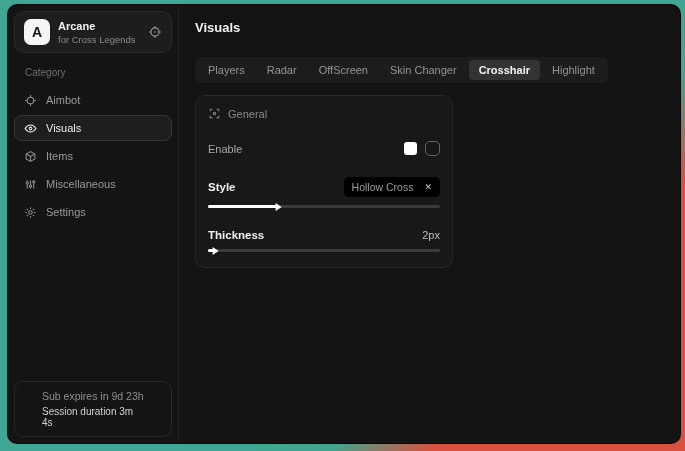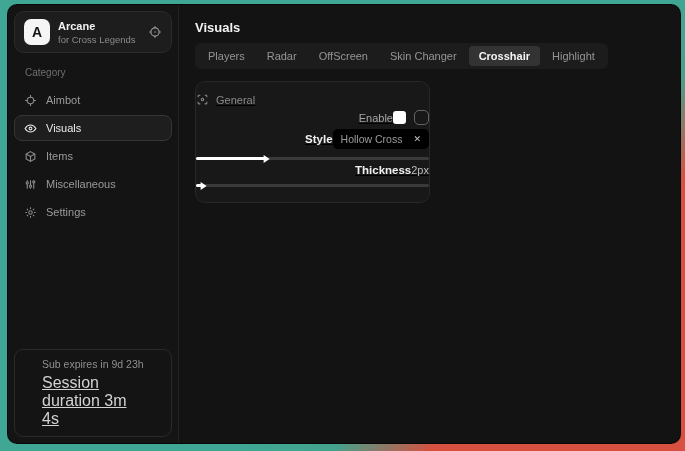--- a/index.html
+++ b/index.html
@@ -39,40 +39,40 @@
     color:#9a9a9a; font-size:11px; cursor:default;
   }
   .nav-item .nicon { display:flex; color:#8d8d8d; }
   .nav-item.selected { background:#1e1e1e; border-color:#363636; color:#ececec; }
   .nav-item.selected .nicon { color:#e6e6e6; }
   .sidebar-footer {
     margin-top:auto; border:1px solid #2a2a2a; border-radius:9px;
     padding:8px 27px; display:flex; flex-direction:column; gap:4px;
   }
   .sub-expires { color:#8f8f8f; font-size:10.5px; }
-  .session-duration { color:#d2d2d2; font-size:16px;text-decoration:underline; }
+  .session-duration { color:#d2d2d2; font-size:10px; }
   
   .main { flex:1; padding:15px 16px; }
   .page-title { color:#f2f2f2; font-size:13px; font-weight:bold; }
   .tabbar {
-    margin-top:8px; display:inline-flex; background:#1c1c1c;
+    margin-top:22px; display:inline-flex; background:#1c1c1c;
     border-radius:6px; padding:3px; gap:2px;
   }
   .tab {
     padding:4px 10px; font-size:11px; color:#959595; border-radius:4px;
     white-space:nowrap; cursor:default;
   }
   .tab.selected { background:#333333; color:#f5f5f5; font-weight:bold; }
   
   .panel {
-    margin-top:12px; width:235px; background:#181818;
-    border:1px solid #282828; border-radius:10px; padding:11px 0 15px;text-decoration:underline;
+    margin-top:12px; width:258px; background:#181818;
+    border:1px solid #282828; border-radius:10px; padding:11px 12px 15px;
   }
   .panel-header { display:flex; align-items:center; gap:7px; color:#8a8a8a; font-size:11px; }
-  .row { display:flex; justify-content:flex-end; align-items:center; margin-top:4px; }
+  .row { display:flex; justify-content:space-between; align-items:center; margin-top:21px; }
   .lbl-dim { color:#a6a6a6; font-size:11px; }
   .lbl-strong { color:#f0f0f0; font-size:11.5px; font-weight:bold; }
   .val { color:#bcbcbc; font-size:11px; }
   .enable-controls { display:flex; align-items:center; gap:8px; }
   .swatch { width:13px; height:13px; border-radius:3px; }
   .checkbox { width:15px; height:15px; border:1.5px solid #646464; border-radius:5px; background:transparent; }
   .select-pill {
     background:#000000; border-radius:5px; padding:4px 8px;
     display:flex; align-items:center; gap:11px;
   }

